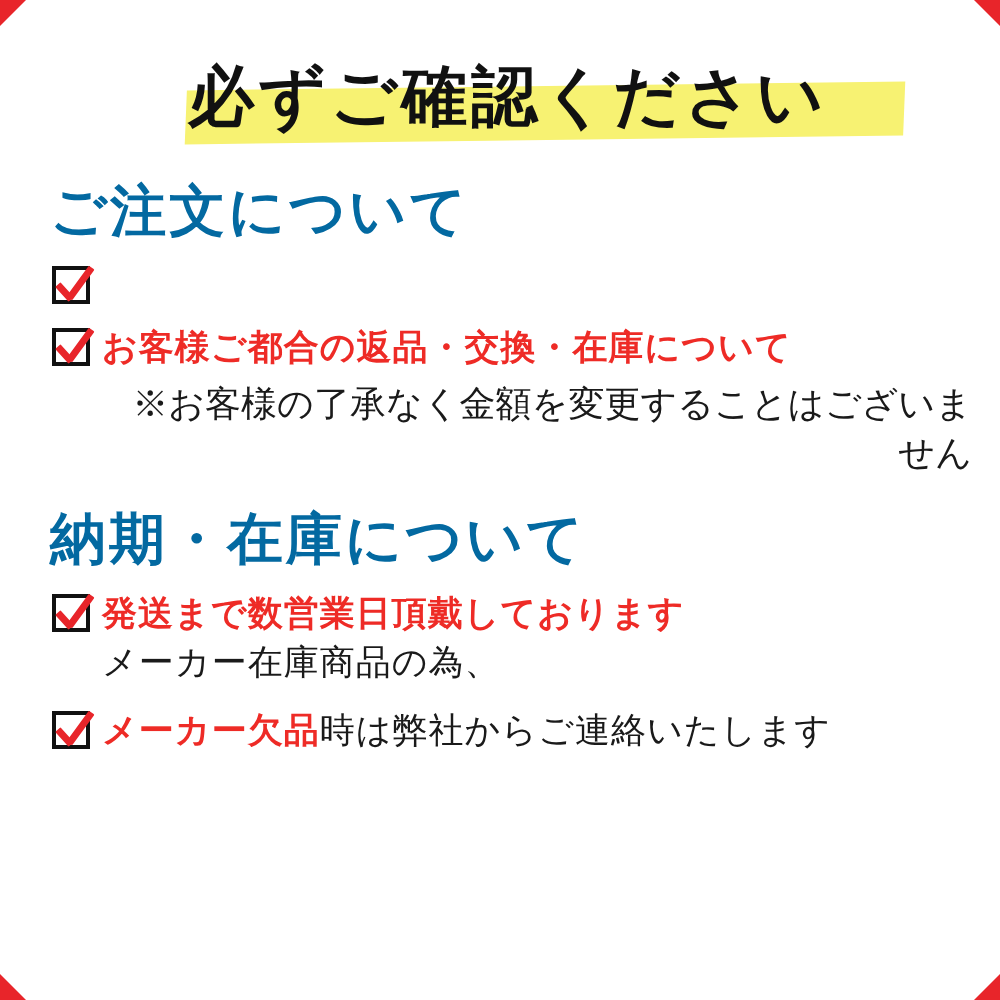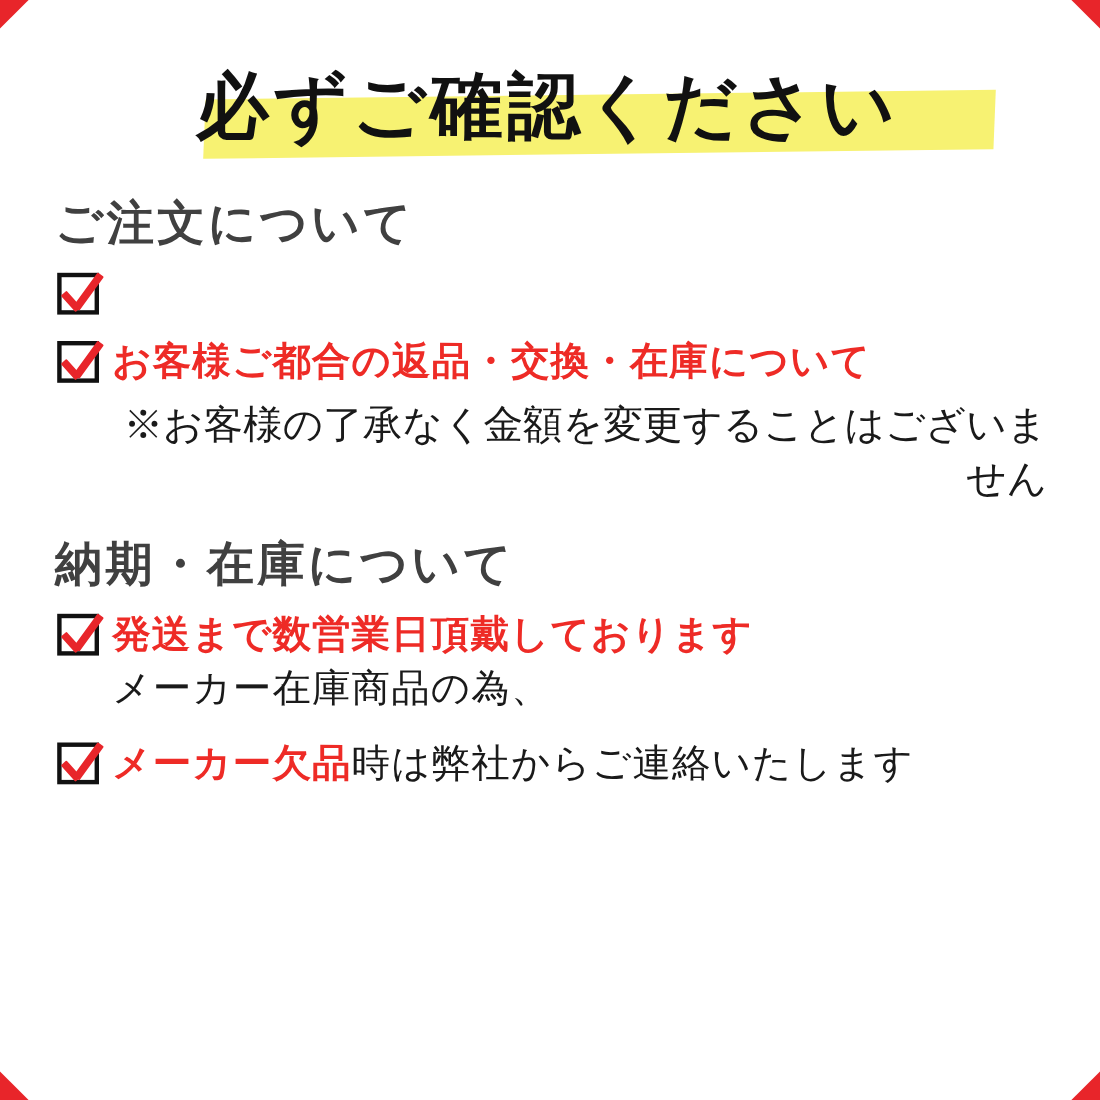--- a/index.html
+++ b/index.html
@@ -39,21 +39,21 @@
     bottom: 0; right: 0;
     border-bottom: 26px solid #e8252a;
     border-left: 26px solid transparent;
   }
 
   .page {
     position: relative;
     width: 1000px;
     height: 1000px;
     box-sizing: border-box;
-    padding: 40px 48px 0 44px;
+    padding: 40px 28px 0 44px;
   }
 
   
   .title-wrap {
     text-align: center;
     margin: 8px 0 0 0;
     position: relative;
     height: 112px;
   }
   .title-hl {
@@ -72,23 +72,23 @@
     font-size: 66px;
     letter-spacing: 4px;
     color: #111111;
     line-height: 96px;
   }
 
   
   .section-head {
     font-family: Liberation Sans, sans-serif;
     font-weight: bold;
-    font-size: 43px;
+    font-size: 56px;
     letter-spacing: 3px;
-    color: #404040;
+    color: #0369a1;
     margin: 14px 0 10px 6px;
   }
   .section-head.second {
     margin-top: 24px;
   }
 
   
   .item {
     display: flex;
     align-items: flex-start;

